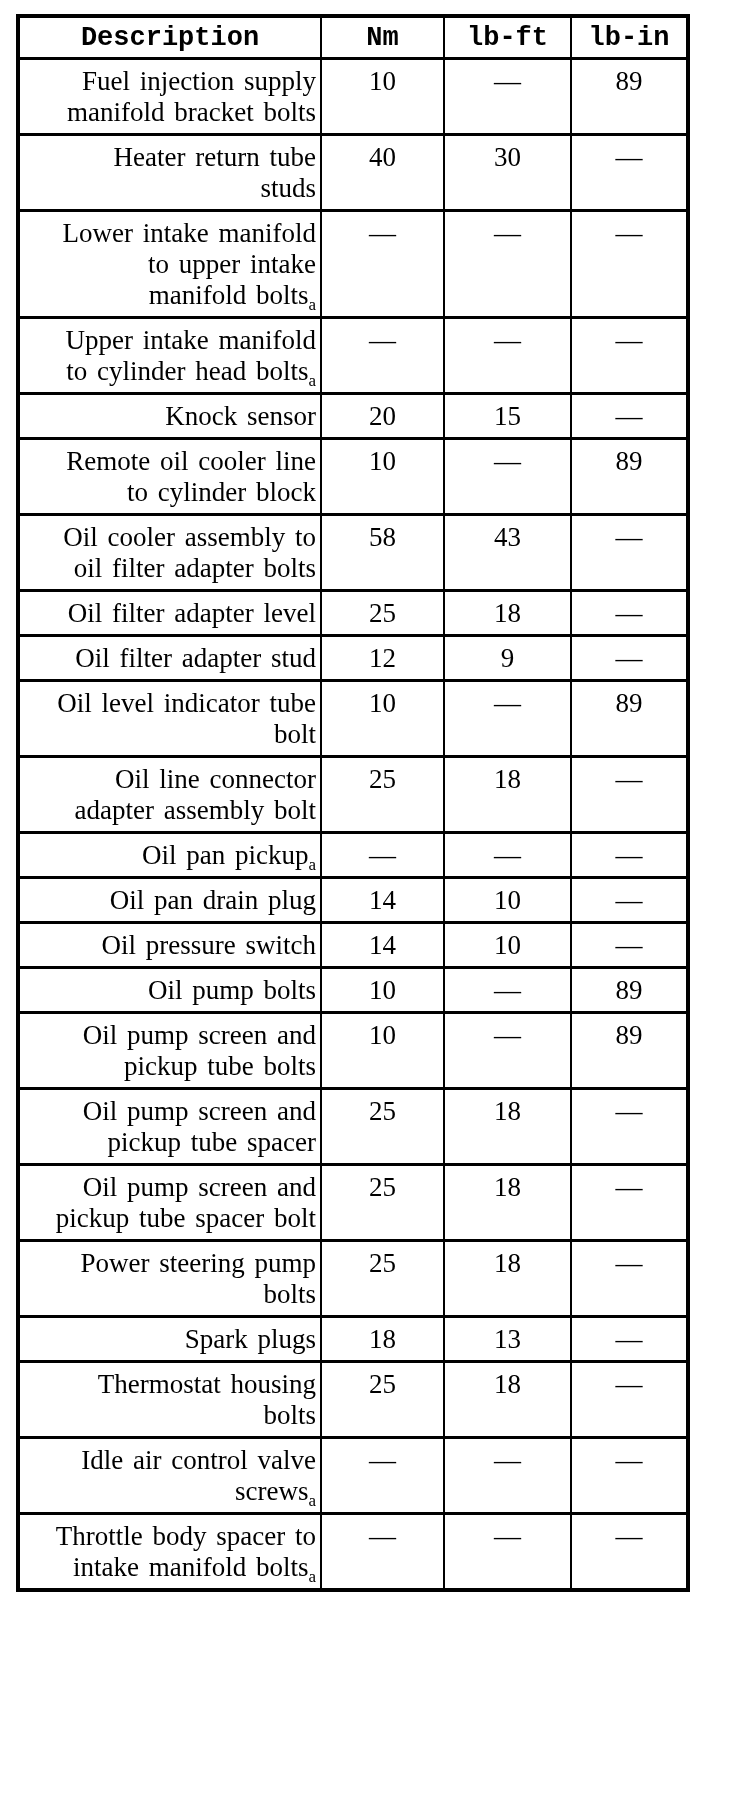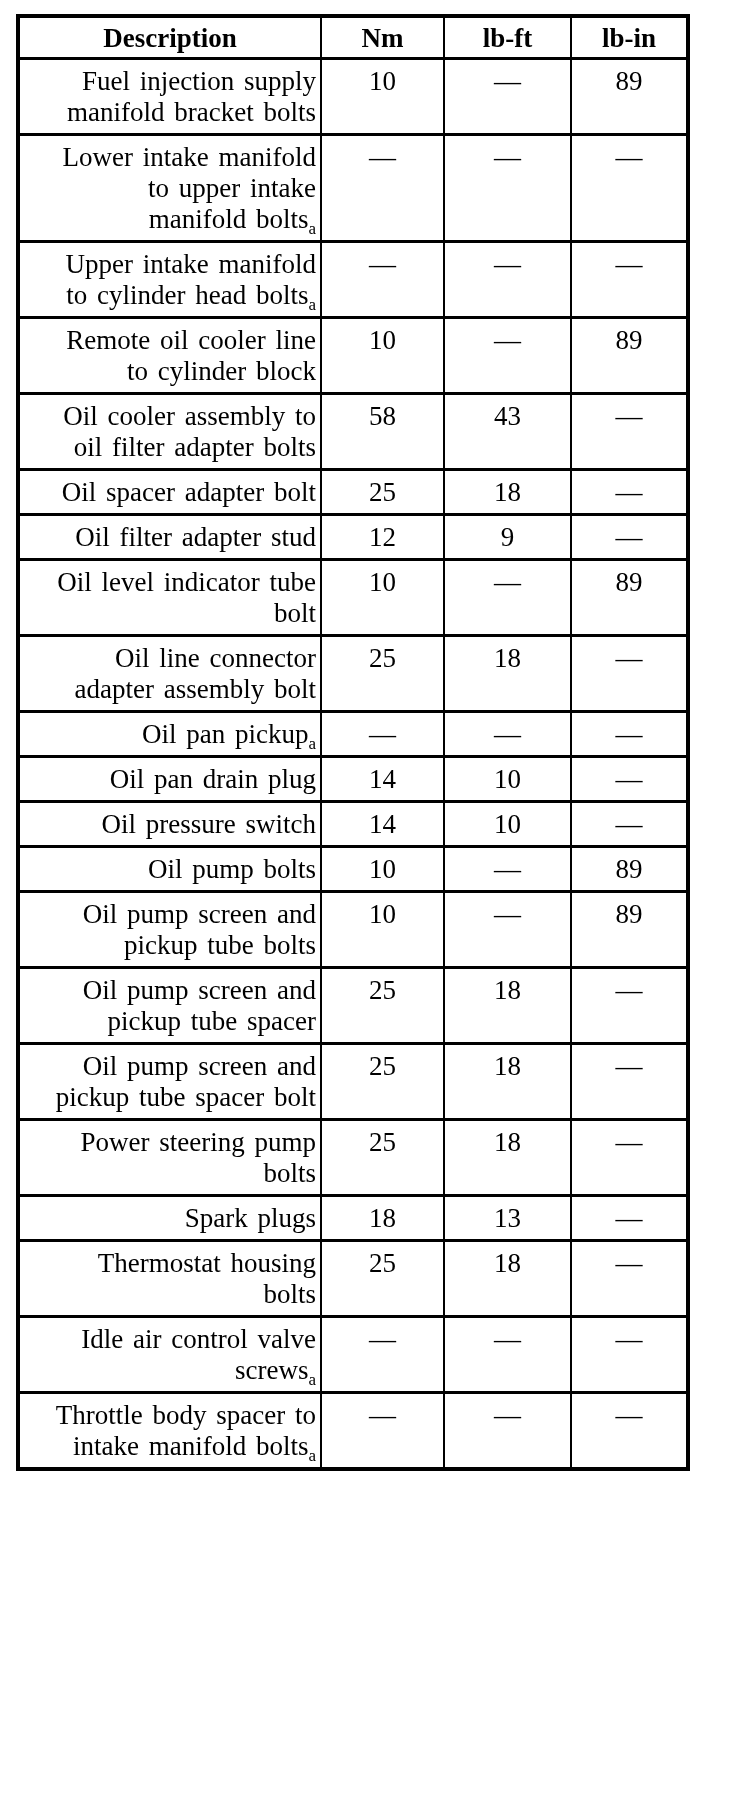--- a/index.html
+++ b/index.html
@@ -22,21 +22,21 @@
     border: 4px solid #000;
   }
   table.spec th,
   table.spec td {
     border: 2px solid #000;
     border-top-width: 3px;
     border-bottom-width: 3px;
     vertical-align: top;
   }
   table.spec th {
-    font-family: Liberation Serif, serif;
+    font-family: Liberation Mono, monospace;
     font-weight: 700;
     font-size: 27px;
     line-height: 30px;
     text-align: center;
     vertical-align: middle;
     padding: 5px 0 4px 0;
   }
   table.spec td {
     font-size: 27px;
     line-height: 31px;
@@ -76,59 +76,72 @@
     </thead>
     <tbody id="spec-tbody">
   <tr>
     <td class="desc"><span class="dtext">Fuel injection supply
 manifold bracket bolts</span><sub class="mark"></sub></td>
     <td class="num">10</td>
     <td class="num">—</td>
     <td class="num">89</td>
   </tr>
 
+  <tr>
+    <td class="desc"><span class="dtext">Heater return tube
+studs</span><sub class="mark"></sub></td>
+    <td class="num">40</td>
+    <td class="num">30</td>
+    <td class="num">—</td>
+  </tr>
 
 
   <tr>
     <td class="desc"><span class="dtext">Lower intake manifold
 to upper intake
 manifold bolts</span><sub class="mark">a</sub></td>
     <td class="num">—</td>
     <td class="num">—</td>
     <td class="num">—</td>
   </tr>
 
   <tr>
     <td class="desc"><span class="dtext">Upper intake manifold
 to cylinder head bolts</span><sub class="mark">a</sub></td>
     <td class="num">—</td>
     <td class="num">—</td>
     <td class="num">—</td>
   </tr>
 
+  <tr>
+    <td class="desc"><span class="dtext">Knock sensor</span><sub class="mark"></sub></td>
+    <td class="num">20</td>
+    <td class="num">15</td>
+    <td class="num">—</td>
+  </tr>
 
   <tr>
     <td class="desc"><span class="dtext">Remote oil cooler line
 to cylinder block</span><sub class="mark"></sub></td>
     <td class="num">10</td>
     <td class="num">—</td>
     <td class="num">89</td>
   </tr>
 
   <tr>
     <td class="desc"><span class="dtext">Oil cooler assembly to
 oil filter adapter bolts</span><sub class="mark"></sub></td>
     <td class="num">58</td>
     <td class="num">43</td>
     <td class="num">—</td>
   </tr>
 
 
   <tr>
-    <td class="desc"><span class="dtext">Oil spacer adapter bolt</span><sub class="mark"></sub></td>
+    <td class="desc"><span class="dtext">Oil filter adapter level</span><sub class="mark"></sub></td>
     <td class="num">25</td>
     <td class="num">18</td>
     <td class="num">—</td>
   </tr>
 
 
   <tr>
     <td class="desc"><span class="dtext">Oil filter adapter stud</span><sub class="mark"></sub></td>
     <td class="num">12</td>
     <td class="num">9</td>

